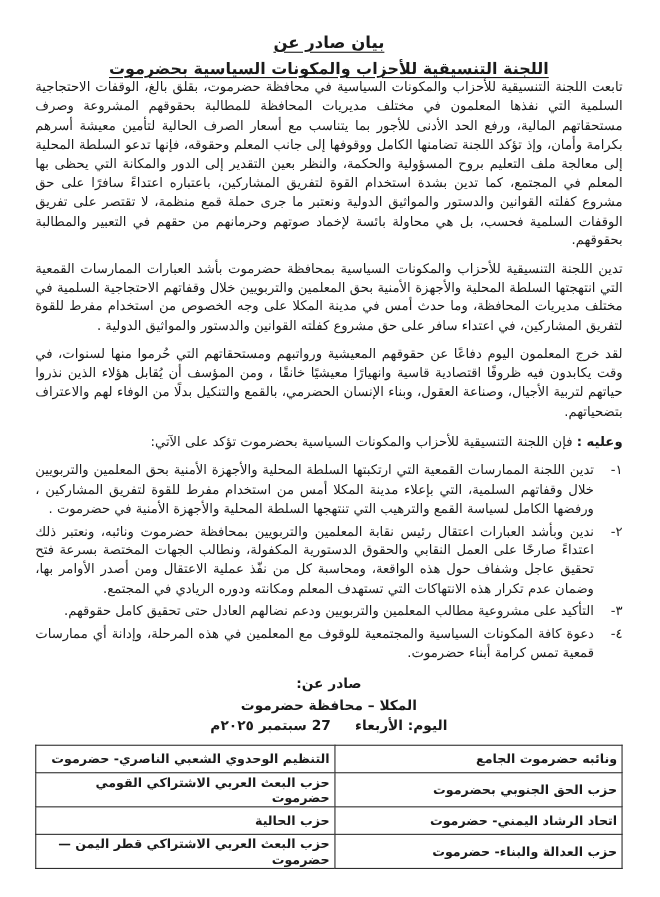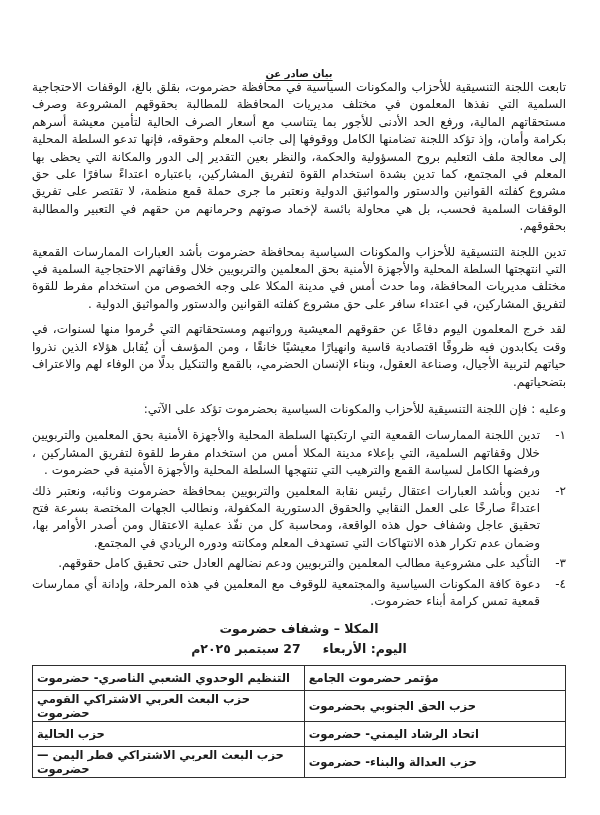--- a/index.html
+++ b/index.html
@@ -18,35 +18,35 @@
   .doc {
     padding: 30px 34px 0 32px;
     box-sizing: border-box;
   }
   .title {
     text-align: center;
     font-weight: bold;
     text-decoration: underline;
     text-underline-offset: 3px;
   }
-  .title-1 { font-size: 10px; margin-top: 38px; }
+  .title-1 { font-size: 15px; }
   .title-2 { font-size: 14.5px; margin-top: 7px; }
   .body-text {
     font-size: 12px;
     line-height: 17.4px;
     text-align: justify;
   }
   p.para {
     margin: 0 0 8px 0;
   }
   .first-para { margin-top: 9px; }
   .resolution-intro {
     margin: 10px 0 9px 0;
   }
-  .lead-bold { font-weight: normal; }
+  .lead-bold { font-weight: bold; }
   .list { margin: 0; }
   .list-item {
     display: flex;
     margin-bottom: 3px;
   }
   .item-num {
     flex: 0 0 26px;
     white-space: nowrap;
   }
   .item-text {
@@ -68,36 +68,37 @@
   }
   table.signatories {
     width: 100%;
     border-collapse: collapse;
     margin-top: 7px;
     table-layout: fixed;
   }
   table.signatories td {
     border: 1.2px solid #2e2e2e;
     height: 22px;
-    text-align: left;
+    text-align: right;
     vertical-align: middle;
     font-weight: bold;
     font-size: 11.5px;
     padding: 1px 4px;
     margin-top: 16px;
   }
   td.col-right { width: 49%; }
   td.col-left  { width: 51%; }
 </style>
 </head>
 <body>
 
 <div class="doc">
 
   <div class="title title-1">بيان صادر عن</div>
+  <div class="title title-2">اللجنة التنسيقية للأحزاب والمكونات السياسية بحضرموت</div>
 
   <p class="body-text para first-para">تابعت اللجنة التنسيقية للأحزاب والمكونات السياسية في محافظة حضرموت، بقلق بالغ، الوقفات الاحتجاجية السلمية التي نفذها المعلمون في مختلف مديريات المحافظة للمطالبة بحقوقهم المشروعة وصرف مستحقاتهم المالية، ورفع الحد الأدنى للأجور بما يتناسب مع أسعار الصرف الحالية لتأمين معيشة أسرهم بكرامة وأمان، وإذ تؤكد اللجنة تضامنها الكامل ووقوفها إلى جانب المعلم وحقوقه، فإنها تدعو السلطة المحلية إلى معالجة ملف التعليم بروح المسؤولية والحكمة، والنظر بعين التقدير إلى الدور والمكانة التي يحظى بها المعلم في المجتمع، كما تدين بشدة استخدام القوة لتفريق المشاركين، باعتباره اعتداءً سافرًا على حق مشروع كفلته القوانين والدستور والمواثيق الدولية ونعتبر ما جرى حملة قمع منظمة، لا تقتصر على تفريق الوقفات السلمية فحسب، بل هي محاولة بائسة لإخماد صوتهم وحرمانهم من حقهم في التعبير والمطالبة بحقوقهم.</p>
 
   <p class="body-text para">تدين اللجنة التنسيقية للأحزاب والمكونات السياسية بمحافظة حضرموت بأشد العبارات الممارسات القمعية التي انتهجتها السلطة المحلية والأجهزة الأمنية بحق المعلمين والتربويين خلال وقفاتهم الاحتجاجية السلمية في مختلف مديريات المحافظة، وما حدث أمس في مدينة المكلا على وجه الخصوص من استخدام مفرط للقوة لتفريق المشاركين، في اعتداء سافر على حق مشروع كفلته القوانين والدستور والمواثيق الدولية .</p>
 
   <p class="body-text para">لقد خرج المعلمون اليوم دفاعًا عن حقوقهم المعيشية ورواتبهم ومستحقاتهم التي حُرموا منها لسنوات، في وقت يكابدون فيه ظروفًا اقتصادية قاسية وانهيارًا معيشيًا خانقًا ، ومن المؤسف أن يُقابل هؤلاء الذين نذروا حياتهم لتربية الأجيال، وصناعة العقول، وبناء الإنسان الحضرمي، بالقمع والتنكيل بدلًا من الوفاء لهم والاعتراف بتضحياتهم.</p>
 
   <div class="body-text resolution-intro">
     <span class="lead-bold">وعليه :</span><span> فإن اللجنة التنسيقية للأحزاب والمكونات السياسية بحضرموت تؤكد على الآتي:</span>
   </div>
@@ -116,33 +117,34 @@
       <span class="item-text">التأكيد على مشروعية مطالب المعلمين والتربويين ودعم نضالهم العادل حتى تحقيق كامل حقوقهم.</span>
     </div>
     <div class="list-item">
       <span class="item-num">٤-</span>
       <span class="item-text">دعوة كافة المكونات السياسية والمجتمعية للوقوف مع المعلمين في هذه المرحلة، وإدانة أي ممارسات قمعية تمس كرامة أبناء حضرموت.</span>
     </div>
   </div>
 
 
   <div class="signature">
-    <div>المكلا – وشفاف حضرموت</div>
+    <div>صادر عن:</div>
+    <div>المكلا – محافظة حضرموت</div>
     <div>
       <span class="date-line">
         <span>اليوم: الأربعاء</span>
         <span>27 سبتمبر ٢٠٢٥م</span>
       </span>
     </div>
   </div>
 
   <table class="signatories">
     <tbody>
       <tr>
-        <td class="col-right">مؤتمر حضرموت الجامع</td>
+        <td class="col-right">ونائبه حضرموت الجامع</td>
         <td class="col-left">التنظيم الوحدوي الشعبي الناصري- حضرموت</td>
       </tr>
       <tr>
         <td class="col-right">حزب الحق الجنوبي بحضرموت</td>
         <td class="col-left">حزب البعث العربي الاشتراكي القومي حضرموت</td>
       </tr>
       <tr>
         <td class="col-right">اتحاد الرشاد اليمني- حضرموت</td>
         <td class="col-left">حزب الحالية</td>
       </tr>

